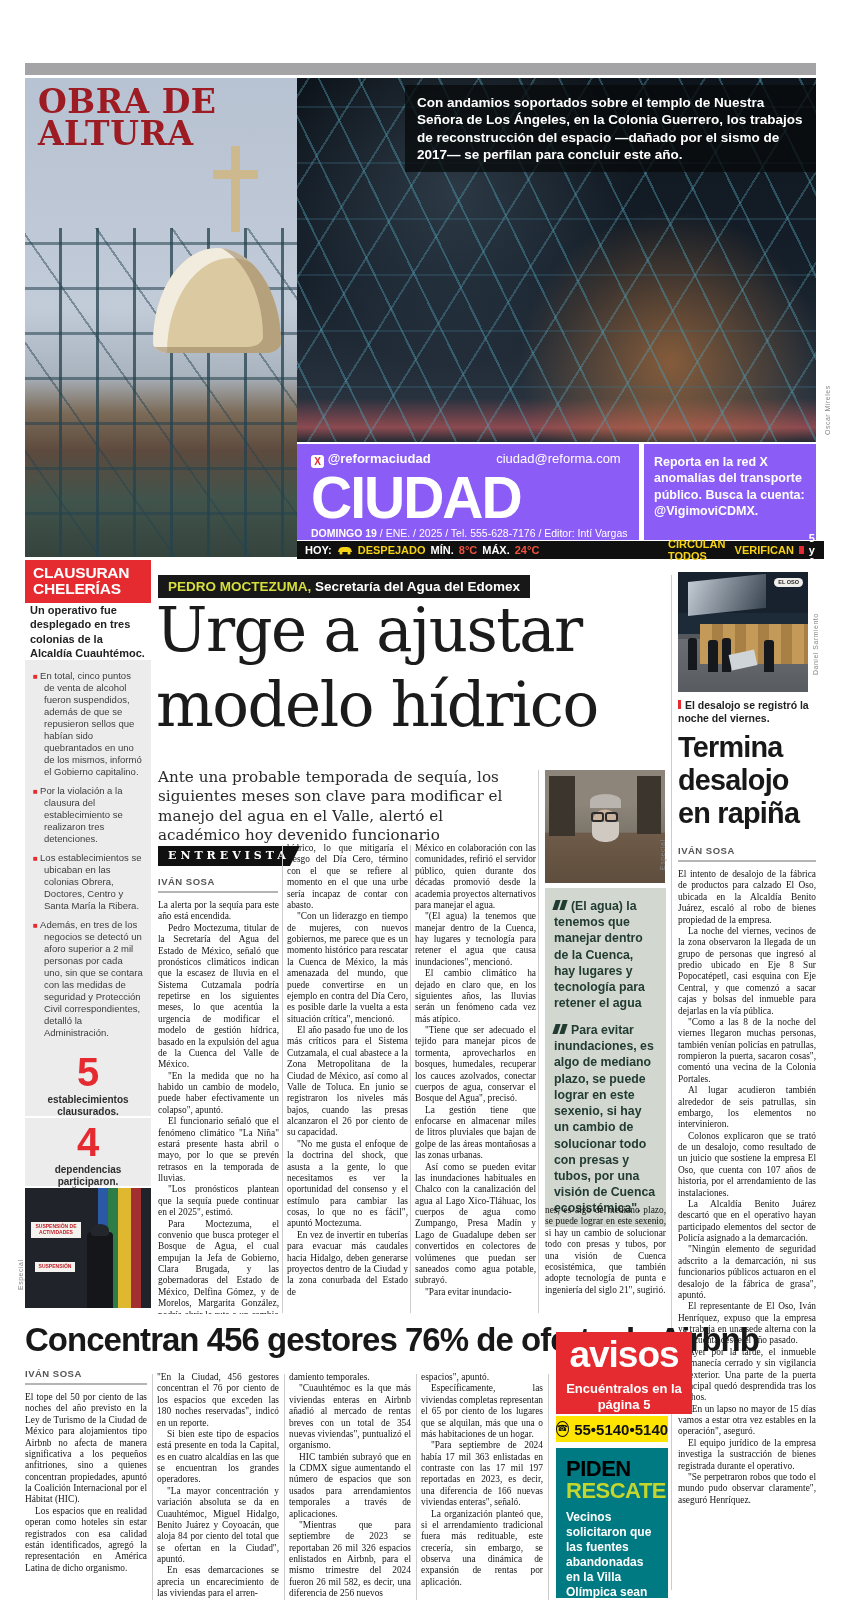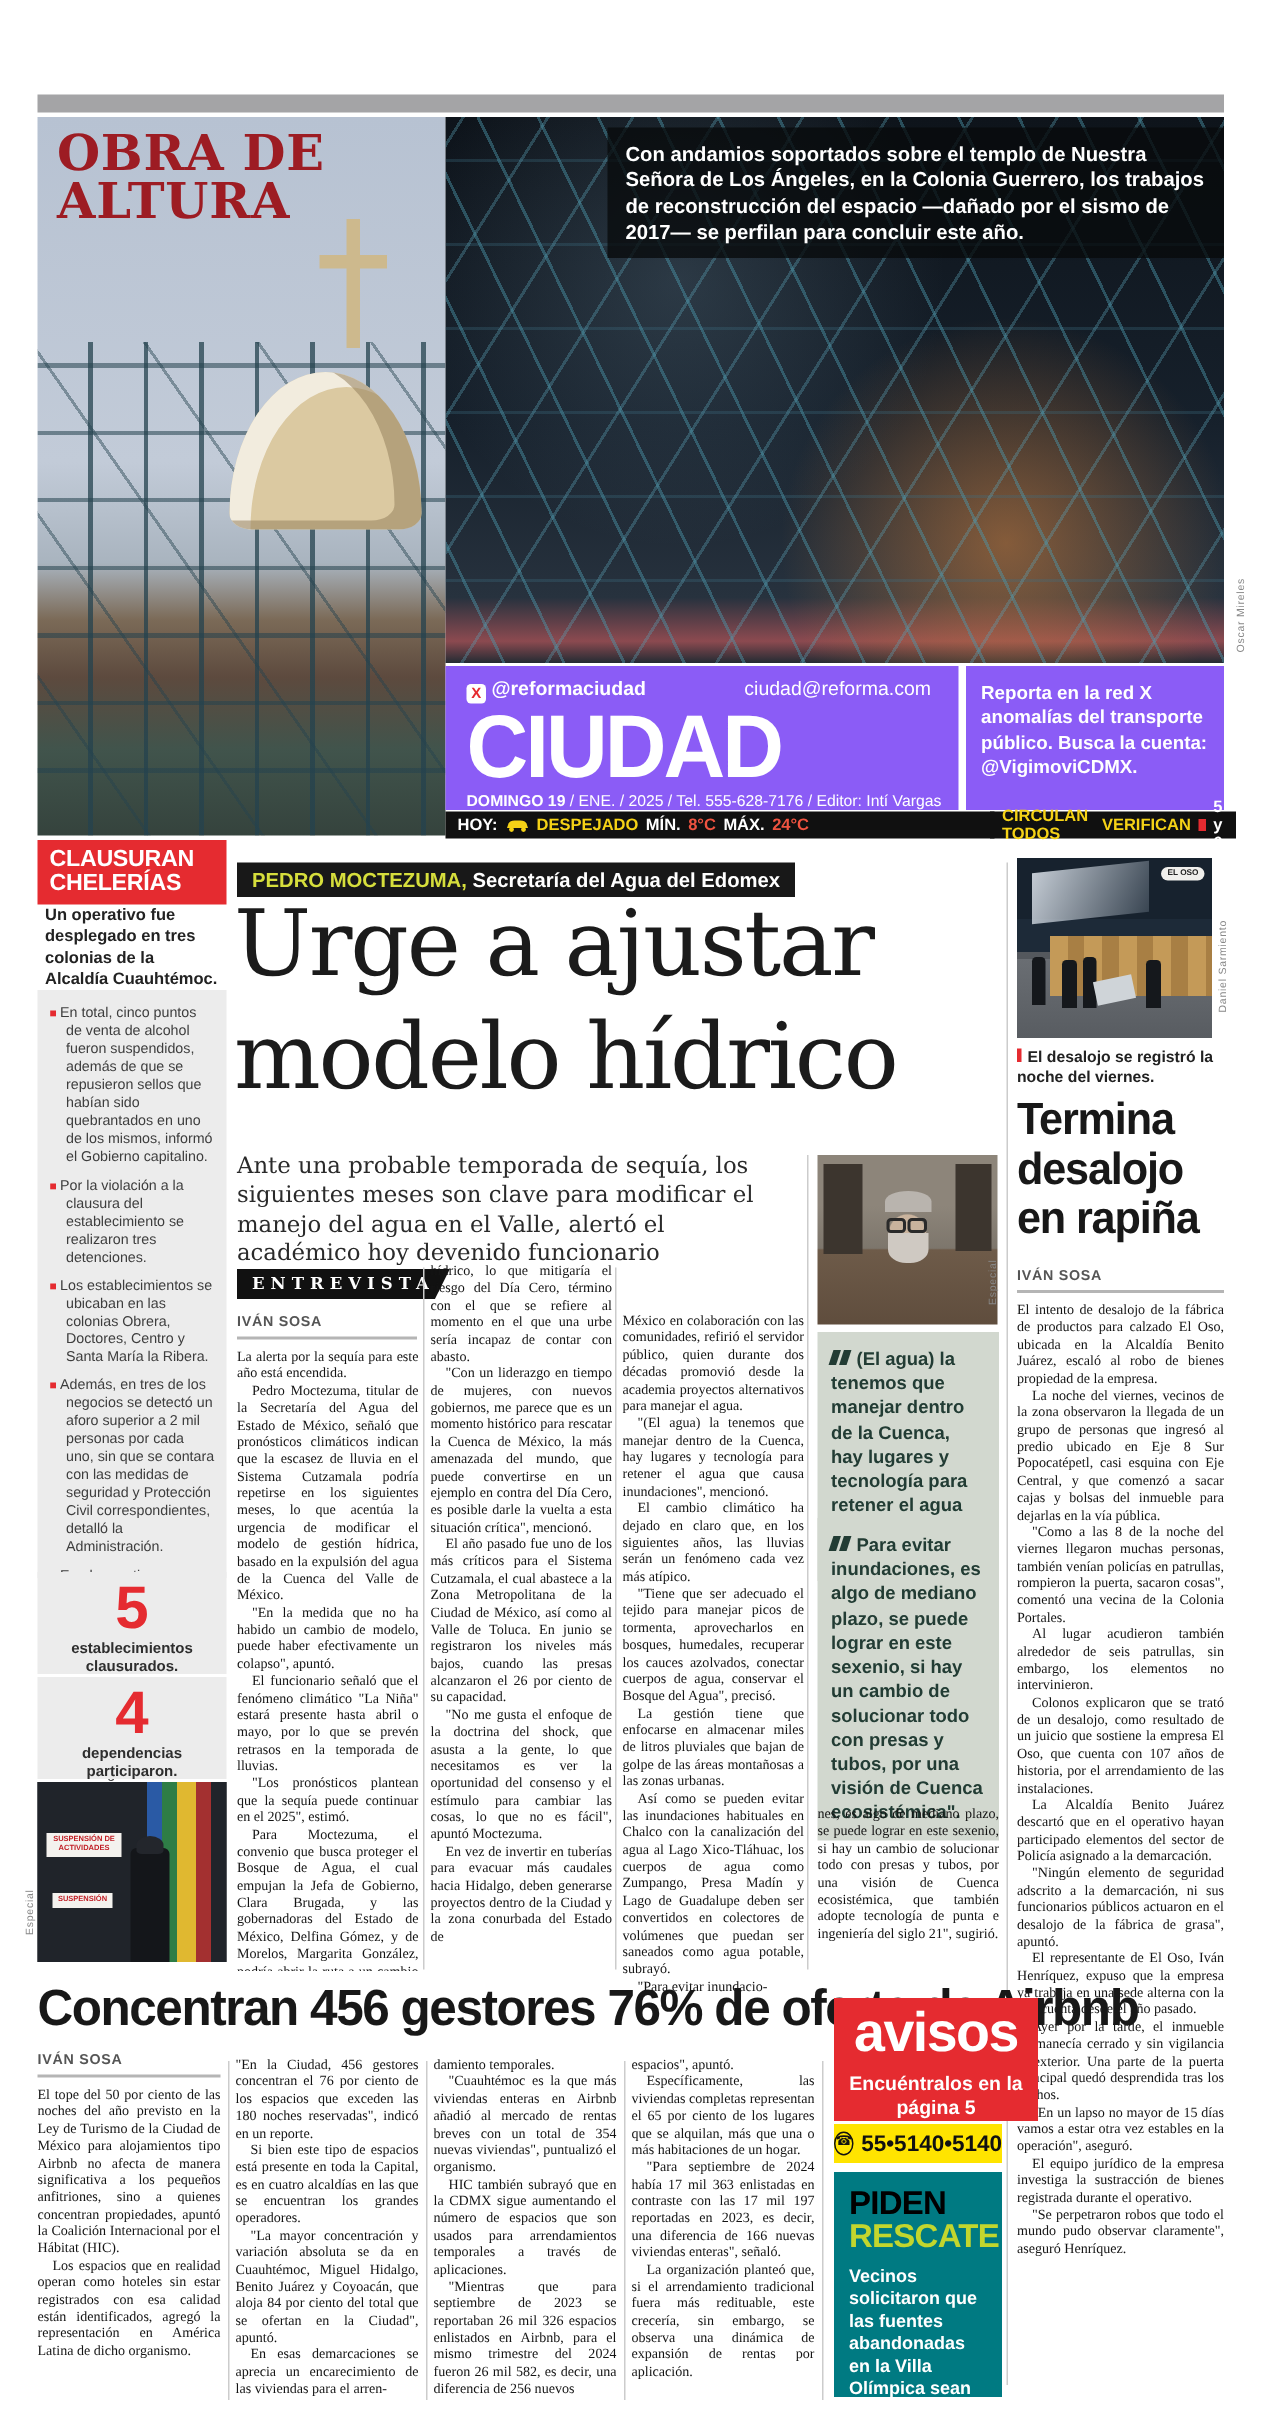--- a/index.html
+++ b/index.html
@@ -228,21 +228,21 @@
       <p>"Los pronósticos plantean que la sequía puede continuar en el 2025", estimó.</p>
       <p>Para Moctezuma, el convenio que busca proteger el Bosque de Agua, el cual empujan la Jefa de Gobierno, Clara Brugada, y las gobernadoras del Estado de México, Delfina Gómez, y de Morelos, Margarita González, podría abrir la ruta a un cambio en el manejo</p>
     </div>
   <div class="abs bodycol" style="left:287px;top:843px;width:121px;height:471px;overflow:hidden;">
       <p>hídrico, lo que mitigaría el riesgo del Día Cero, término con el que se refiere al momento en el que una urbe sería incapaz de contar con abasto.</p>
       <p>"Con un liderazgo en tiempo de mujeres, con nuevos gobiernos, me parece que es un momento histórico para rescatar la Cuenca de México, la más amenazada del mundo, que puede convertirse en un ejemplo en contra del Día Cero, es posible darle la vuelta a esta situación crítica", mencionó.</p>
       <p>El año pasado fue uno de los más críticos para el Sistema Cutzamala, el cual abastece a la Zona Metropolitana de la Ciudad de México, así como al Valle de Toluca. En junio se registraron los niveles más bajos, cuando las presas alcanzaron el 26 por ciento de su capacidad.</p>
       <p>"No me gusta el enfoque de la doctrina del shock, que asusta a la gente, lo que necesitamos es ver la oportunidad del consenso y el estímulo para cambiar las cosas, lo que no es fácil", apuntó Moctezuma.</p>
       <p>En vez de invertir en tuberías para evacuar más caudales hacia Hidalgo, deben generarse proyectos dentro de la Ciudad y la zona conurbada del Estado de</p>
     </div>
-  <div class="abs bodycol" style="left:415px;top:876px;width:121px;height:471px;overflow:hidden;">
+  <div class="abs bodycol" style="left:415px;top:843px;width:121px;height:471px;overflow:hidden;">
       <p>México en colaboración con las comunidades, refirió el servidor público, quien durante dos décadas promovió desde la academia proyectos alternativos para manejar el agua.</p>
       <p>"(El agua) la tenemos que manejar dentro de la Cuenca, hay lugares y tecnología para retener el agua que causa inundaciones", mencionó.</p>
       <p>El cambio climático ha dejado en claro que, en los siguientes años, las lluvias serán un fenómeno cada vez más atípico.</p>
       <p>"Tiene que ser adecuado el tejido para manejar picos de tormenta, aprovecharlos en bosques, humedales, recuperar los cauces azolvados, conectar cuerpos de agua, conservar el Bosque del Agua", precisó.</p>
       <p>La gestión tiene que enfocarse en almacenar miles de litros pluviales que bajan de golpe de las áreas montañosas a las zonas urbanas.</p>
       <p>Así como se pueden evitar las inundaciones habituales en Chalco con la canalización del agua al Lago Xico-Tláhuac, los cuerpos de agua como Zumpango, Presa Madín y Lago de Guadalupe deben ser convertidos en colectores de volúmenes que puedan ser saneados como agua potable, subrayó.</p>
       <p>"Para evitar inundacio-</p>
     </div>
   <div class="abs vrule" style="left:282px;top:845px;height:468px;"></div>
   <div class="abs vrule" style="left:410px;top:845px;height:468px;"></div>

